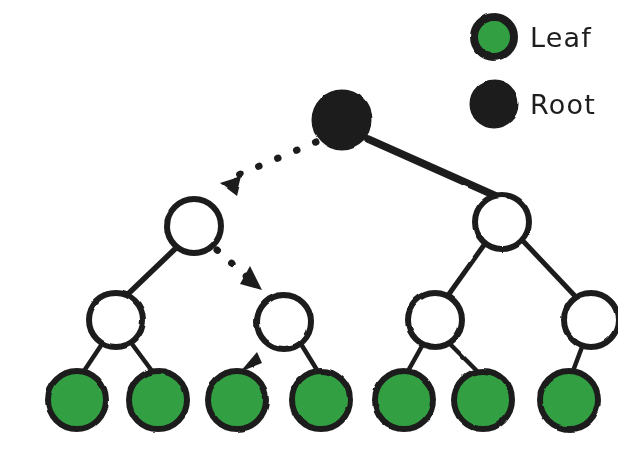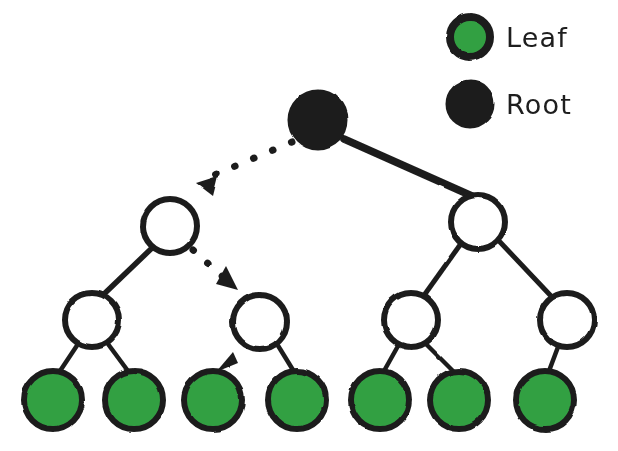--- a/index.html
+++ b/index.html
@@ -11,20 +11,21 @@
     width: 618px;
     height: 451px;
     overflow: hidden;
     font-family: "DejaVu Sans", sans-serif;
   }
   #canvas-wrap {
     position: relative;
     width: 506px;
     height: 451px;
     background: #ffffff;
+    margin-left: 24px;
   }
   svg#diagram {
     display: block;
     width: 618px;
     height: 451px;
   }
   .legend-label {
     font-family: "DejaVu Sans", sans-serif;
     font-size: 27px;
     font-weight: 400;

